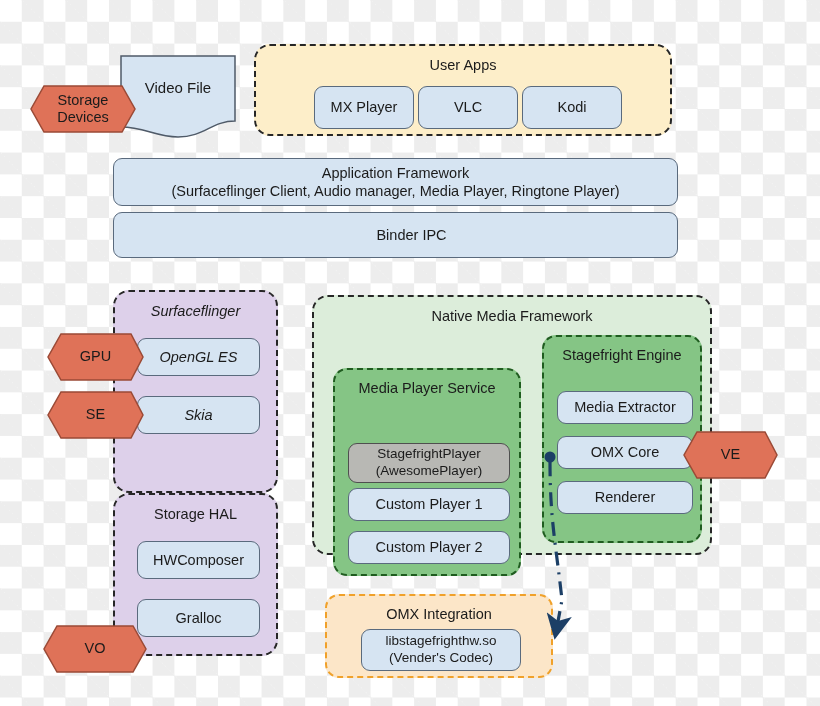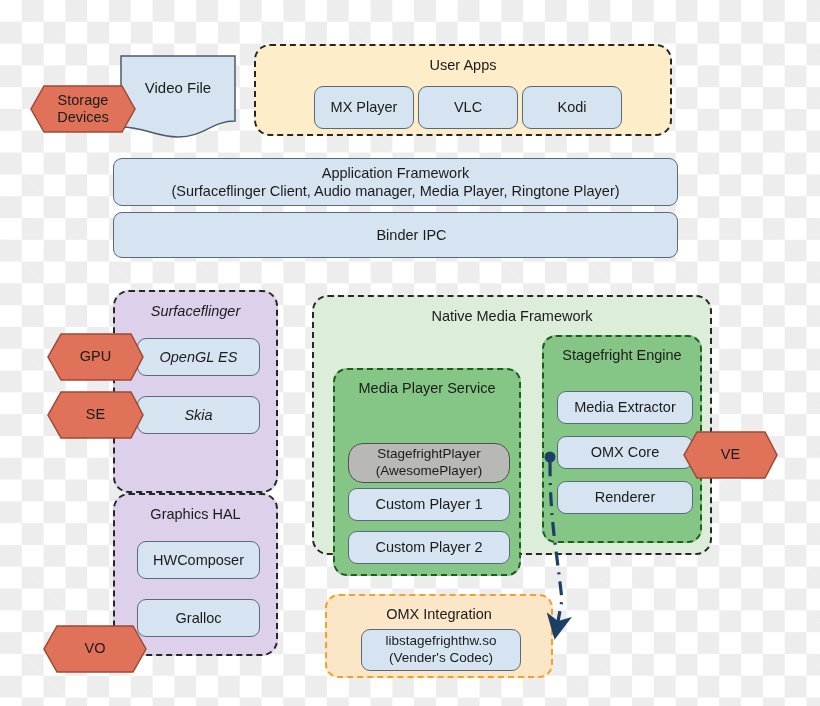--- a/index.html
+++ b/index.html
@@ -37,21 +37,21 @@
   
   .blue-box {
     background: #d6e4f2;
     border: 1.4px solid #5a6a7d;
     border-radius: 9px;
     font-size: 14.5px;
   }
   .gray-box {
     background: #b8b8b4;
     border: 1.4px solid #4f4f4f;
-    border-radius: 15px;
+    border-radius: 9px;
     font-size: 14.5px;
   }
 
   
   .cont {
     position: absolute;
     box-sizing: border-box;
     border-radius: 16px;
   }
   .cont > .cont-title {
@@ -189,21 +189,21 @@
   </div>
 
   <div class="hex" style="left:47px; top:391px; width:97px; height:48px;">
     <svg class="hex-shape" viewBox="0 0 97 48" preserveAspectRatio="none">
       <polygon points="14,1 84,1 96,24 84,47 14,47 1,24" fill="#df7258" stroke="#9b4a36" stroke-width="1.5"></polygon>
     </svg>
     <span class="hex-label">SE</span>
   </div>
 
   <div class="cont c-purple" style="left:113px; top:493px; width:165px; height:163px;">
-    <div class="cont-title" style="top:11px;">Graphics HAL</div>
+    <div class="cont-title" style="top:11px;">Storage HAL</div>
     <div class="node blue-box" style="left:22px; top:46px; width:123px; height:38px;">
       <span>HWComposer</span>
     </div>
     <div class="node blue-box" style="left:22px; top:104px; width:123px; height:38px;">
       <span>Gralloc</span>
     </div>
   </div>
 
   <div class="hex" style="left:43px; top:625px; width:104px; height:48px;">
     <svg class="hex-shape" viewBox="0 0 104 48" preserveAspectRatio="none">

